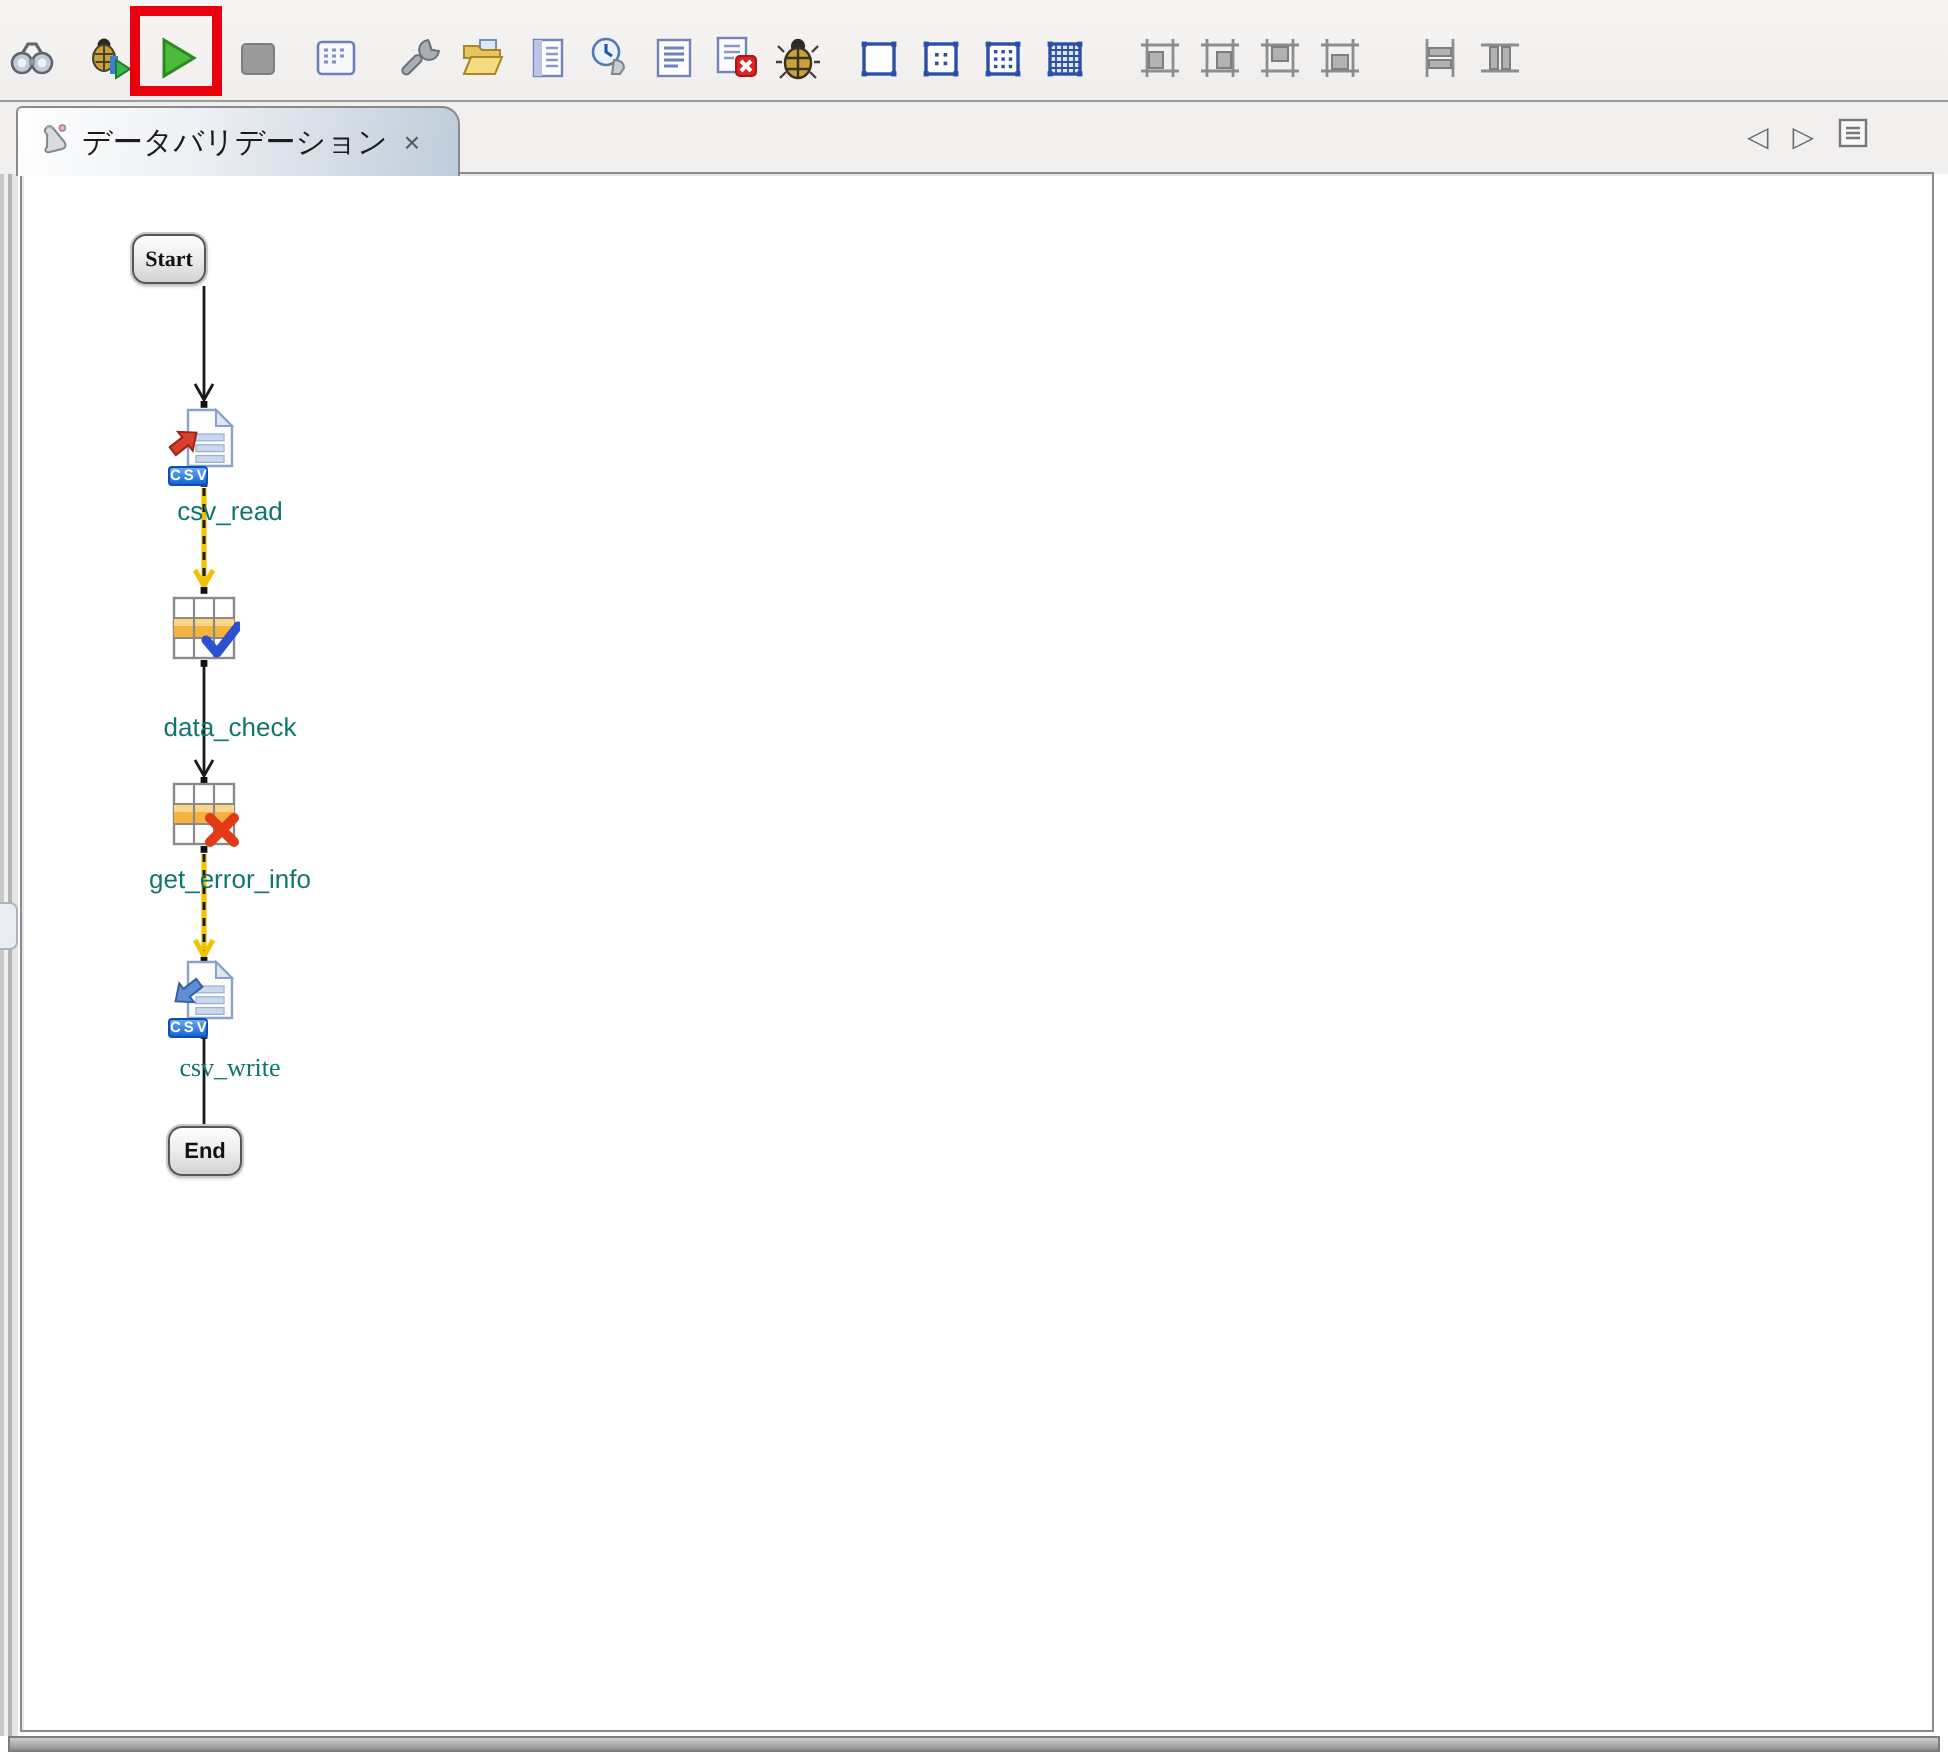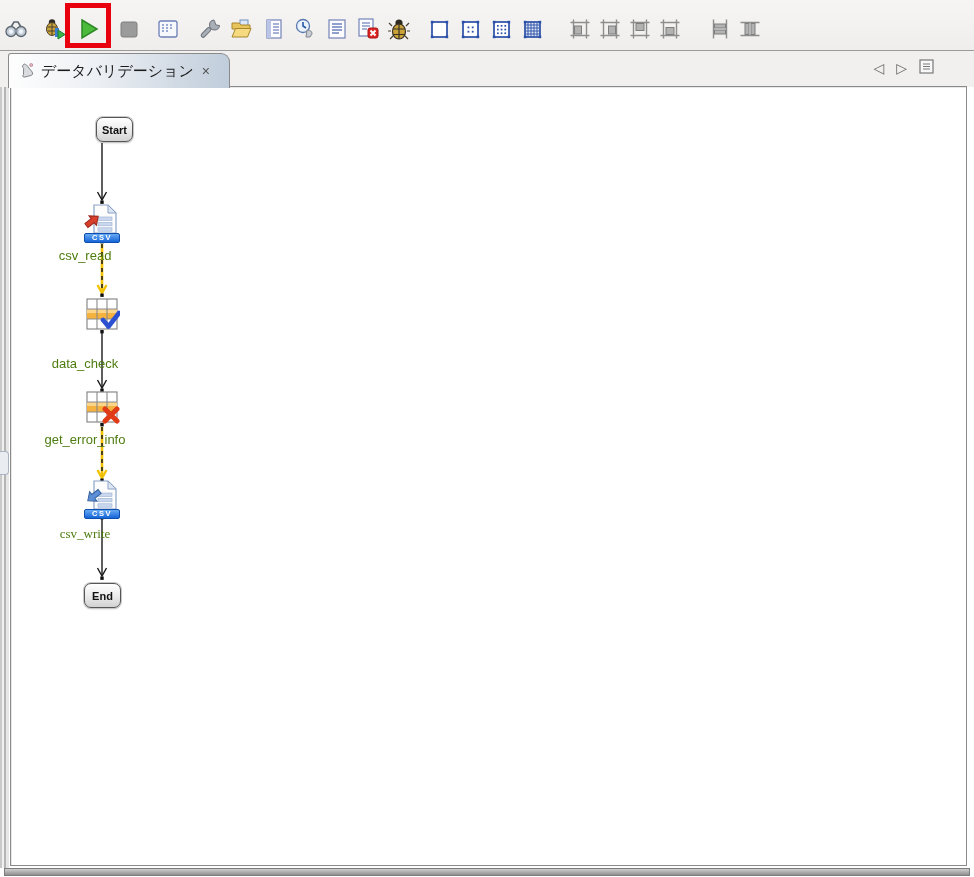--- a/index.html
+++ b/index.html
@@ -48,27 +48,27 @@
   
   .flow-svg { position:absolute; left:0; top:0; width:956px; height:779px;
               pointer-events:none; }
   .term-btn { position:absolute; width:37px; height:25px; border:1px solid #565656;
               border-radius:7px;
               background:linear-gradient(#ffffff,#ececec 50%,#d2d2d2);
               box-shadow:0 0 0 1px #c8c8c8, 0 1px 2px rgba(0,0,0,.25);
               font-weight:bold; font-size:11px; color:#111;
               display:flex; align-items:center; justify-content:center; cursor:pointer; }
   .node-icon { position:absolute; width:36px; cursor:pointer; }
-  .csv-badge { position:absolute; left:0; width:36px; height:10px;
+  .csv-badge { position:absolute; left:0; width:20px; height:10px;
                background:linear-gradient(#66a9f2,#1565d8);
                border:1px solid #0c4fb0; border-radius:2px;
                color:#fff; font-size:7.5px; font-weight:bold; letter-spacing:1.5px;
                text-align:center; line-height:8.5px; }
-  .node-label { position:absolute; transform:translateX(-50%); left:74px;
-                font-size:13px; color:#4d7c0f; white-space:nowrap; }
+  .node-label { position:absolute; transform:translateX(-50%); left:104px;
+                font-size:13px; color:#0f766e; white-space:nowrap; }
 </style>
 </head>
 <body>
 
 <div class="toolbar">
 
   <button class="tbtn" style="left:4px">
     <svg width="24" height="22" viewBox="0 0 24 22">
       <path d="M7 9 L10 4 h4 l3 5" fill="none" stroke="#5c6670" stroke-width="1.6"></path>
       <circle cx="7" cy="13.5" r="5" fill="#c3ccd6" stroke="#5c6670" stroke-width="1.3"></circle>
@@ -324,21 +324,21 @@
     </g>
 
     <g>
       <rect x="89.3" y="429" width="3.4" height="3.4" fill="#111"></rect>
       <line x1="91" y1="432" x2="91" y2="488" stroke="#1a1a1a" stroke-width="1.4"></line>
       <path d="M86.5 481 L91 489 L95.5 481" fill="none" stroke="#1a1a1a" stroke-width="1.4"></path>
       <rect x="89.3" y="489.5" width="3.4" height="3.4" fill="#111"></rect>
     </g>
   </svg>
 
-  <div class="term-btn" style="left:85px; top:30px;">
+  <div class="term-btn" style="left:55px; top:30px;font-family:Liberation Serif, serif;">
     <span>Start</span>
   </div>
 
   <div class="node-icon" style="left:73px; top:117px; height:39px;">
     <svg width="36" height="30" viewBox="0 0 36 30">
       <path d="M10 1 h14 l8 8 v20 H10 z" fill="#fdfdfd" stroke="#8ba3c8" stroke-width="1.2"></path>
       <path d="M24 1 l8 8 h-8 z" fill="#dde6f2" stroke="#8ba3c8" stroke-width="1"></path>
       <rect x="14" y="13" width="14" height="3.4" fill="#c9d8ee" stroke="#9ab0d0" stroke-width=".6"></rect>
       <rect x="14" y="18.4" width="14" height="3.4" fill="#c9d8ee" stroke="#9ab0d0" stroke-width=".6"></rect>
       <rect x="14" y="23.8" width="14" height="3.4" fill="#c9d8ee" stroke="#9ab0d0" stroke-width=".6"></rect>
@@ -380,18 +380,18 @@
       <rect x="14" y="18.4" width="14" height="3.4" fill="#c9d8ee" stroke="#9ab0d0" stroke-width=".6"></rect>
       <rect x="14" y="23.8" width="14" height="3.4" fill="#c9d8ee" stroke="#9ab0d0" stroke-width=".6"></rect>
       <g transform="rotate(142 9 16)">
         <polygon points="1,13 9,13 9,9.5 16,15.5 9,21.5 9,18 1,18" fill="#5c8fd6" stroke="#34609e" stroke-width="1"></polygon>
       </g>
     </svg>
     <div class="csv-badge" style="top:29px;">CSV</div>
   </div>
   <div class="node-label" style="top:439px;font-family:Liberation Serif, serif;">csv_write</div>
 
-  <div class="term-btn" style="left:73px; top:496px;text-align:right;">
+  <div class="term-btn" style="left:73px; top:476px;text-align:right;">
     <span>End</span>
   </div>
 </div>
 
 <div class="bottombar"></div>
 
 </body></html>

